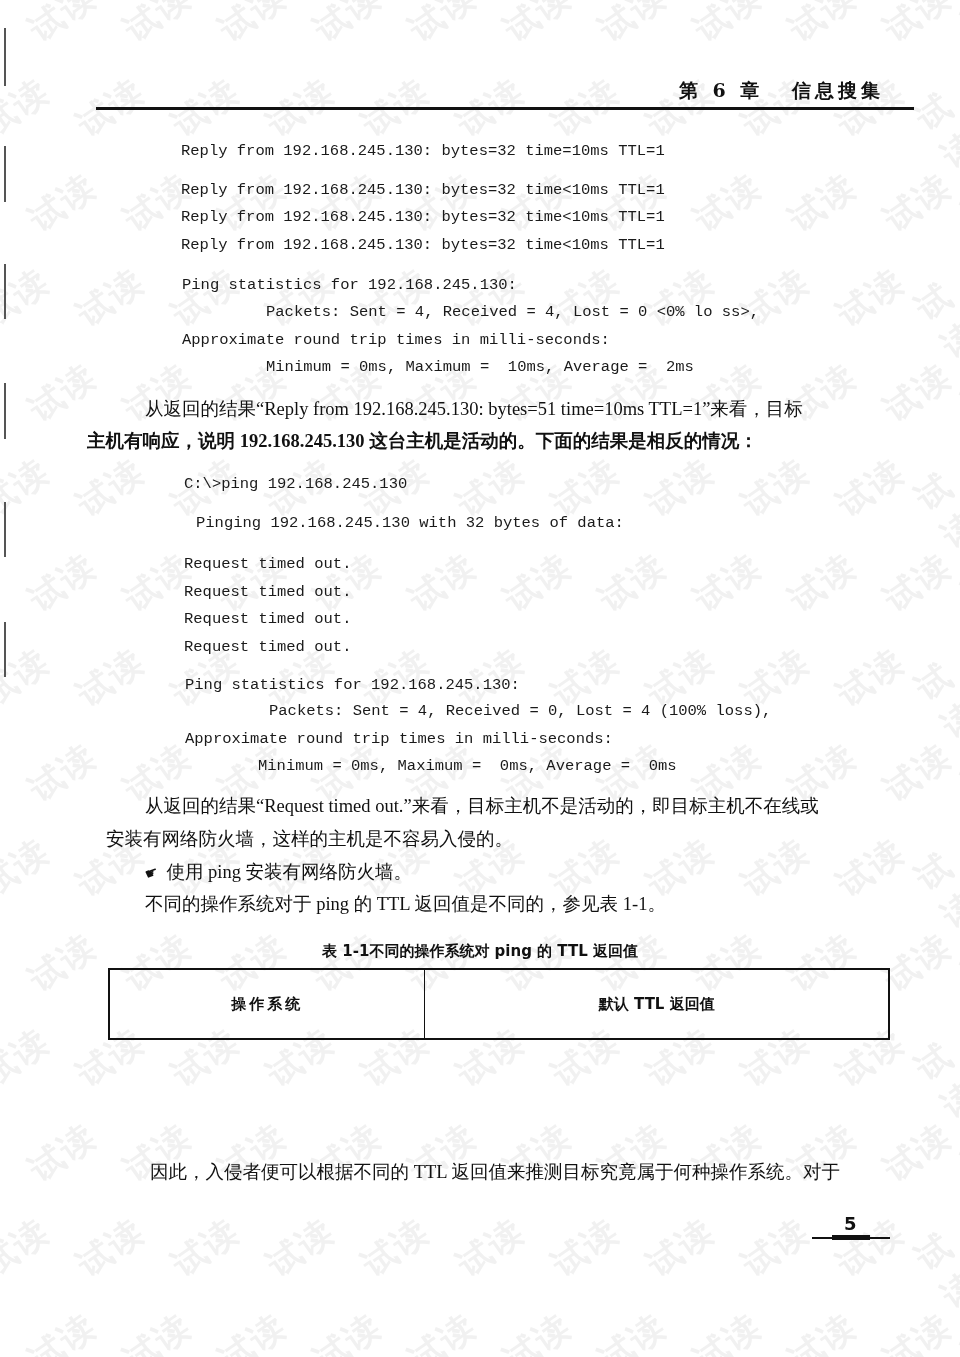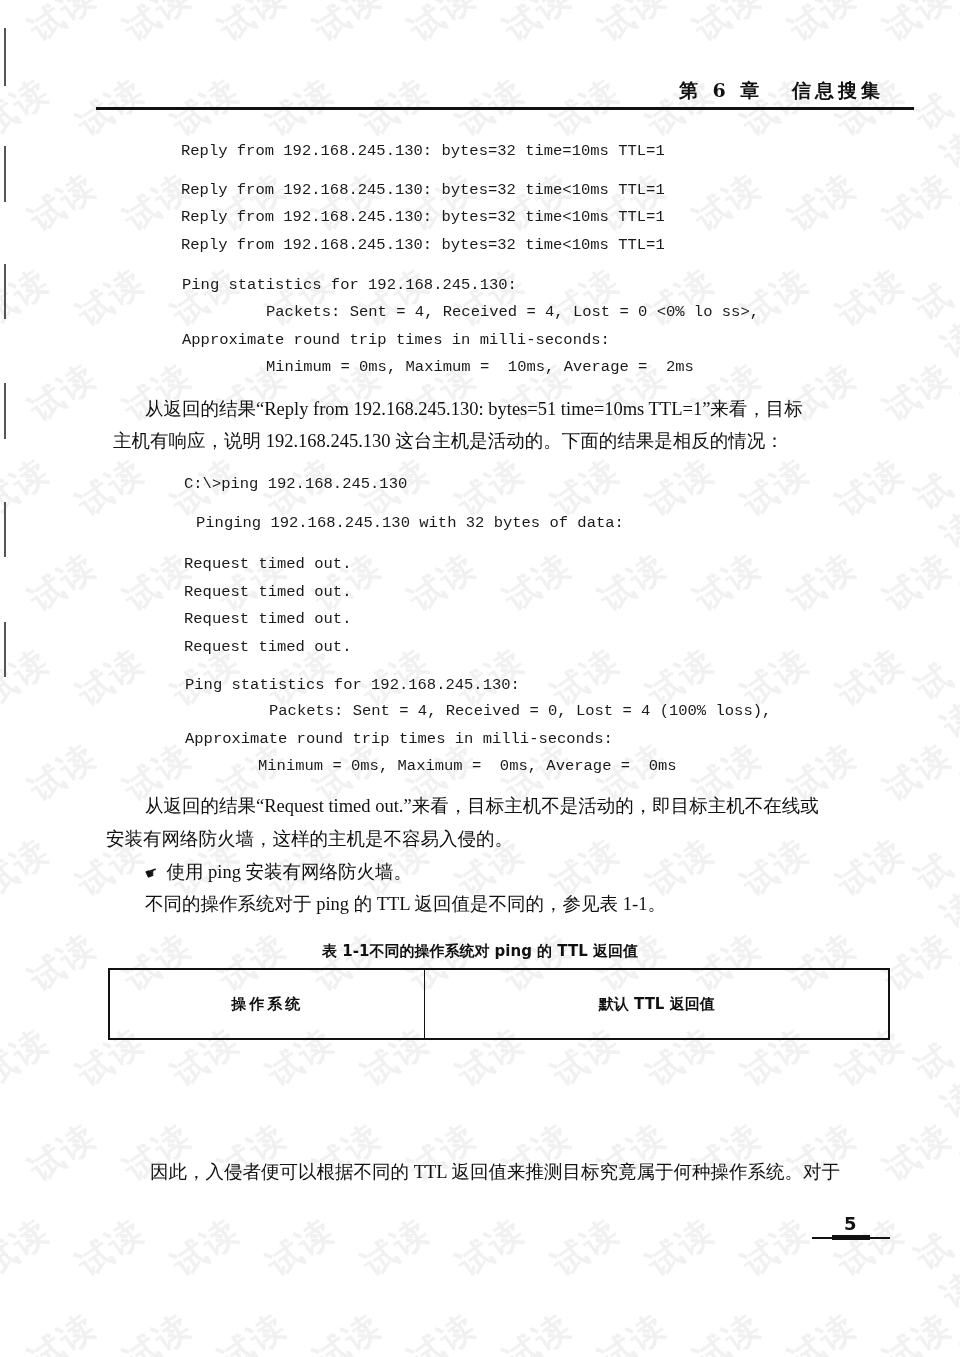--- a/index.html
+++ b/index.html
@@ -244,21 +244,21 @@
 <div class="code" style="left:181px;top:183px;">Reply from 192.168.245.130: bytes=32 time&lt;10ms TTL=1</div>
 <div class="code" style="left:181px;top:210px;">Reply from 192.168.245.130: bytes=32 time&lt;10ms TTL=1</div>
 <div class="code" style="left:181px;top:238px;">Reply from 192.168.245.130: bytes=32 time&lt;10ms TTL=1</div>
 
 <div class="code" style="left:182px;top:278px;">Ping statistics for 192.168.245.130:</div>
 <div class="code" style="left:266px;top:305px;">Packets: Sent = 4, Received = 4, Lost = 0 &lt;0% lo ss&gt;,</div>
 <div class="code" style="left:182px;top:333px;">Approximate round trip times in milli-seconds:</div>
 <div class="code" style="left:266px;top:360px;">Minimum = 0ms, Maximum =  10ms, Average =  2ms</div>
 
 <div class="para" style="left:145px;top:400px;">从返回的结果“Reply from 192.168.245.130: bytes=51 time=10ms TTL=1”来看，目标</div>
-<div class="para" style="left:113px;top:432px;">主机有响应，说明 192.168.245.130 这台主机是活动的。下面的结果是相反的情况：</div>
+<div class="para" style="left:87px;top:432px;font-weight:bold;">主机有响应，说明 192.168.245.130 这台主机是活动的。下面的结果是相反的情况：</div>
 
 <div class="code" style="left:184px;top:477px;">C:\&gt;ping 192.168.245.130</div>
 <div class="code" style="left:196px;top:516px;">Pinging 192.168.245.130 with 32 bytes of data:</div>
 <div class="code" style="left:184px;top:557px;">Request timed out.</div>
 <div class="code" style="left:184px;top:585px;">Request timed out.</div>
 <div class="code" style="left:184px;top:612px;">Request timed out.</div>
 <div class="code" style="left:184px;top:640px;">Request timed out.</div>
 
 <div class="code" style="left:185px;top:678px;">Ping statistics for 192.168.245.130:</div>
 <div class="code" style="left:269px;top:704px;">Packets: Sent = 4, Received = 0, Lost = 4 (100% loss),</div>

